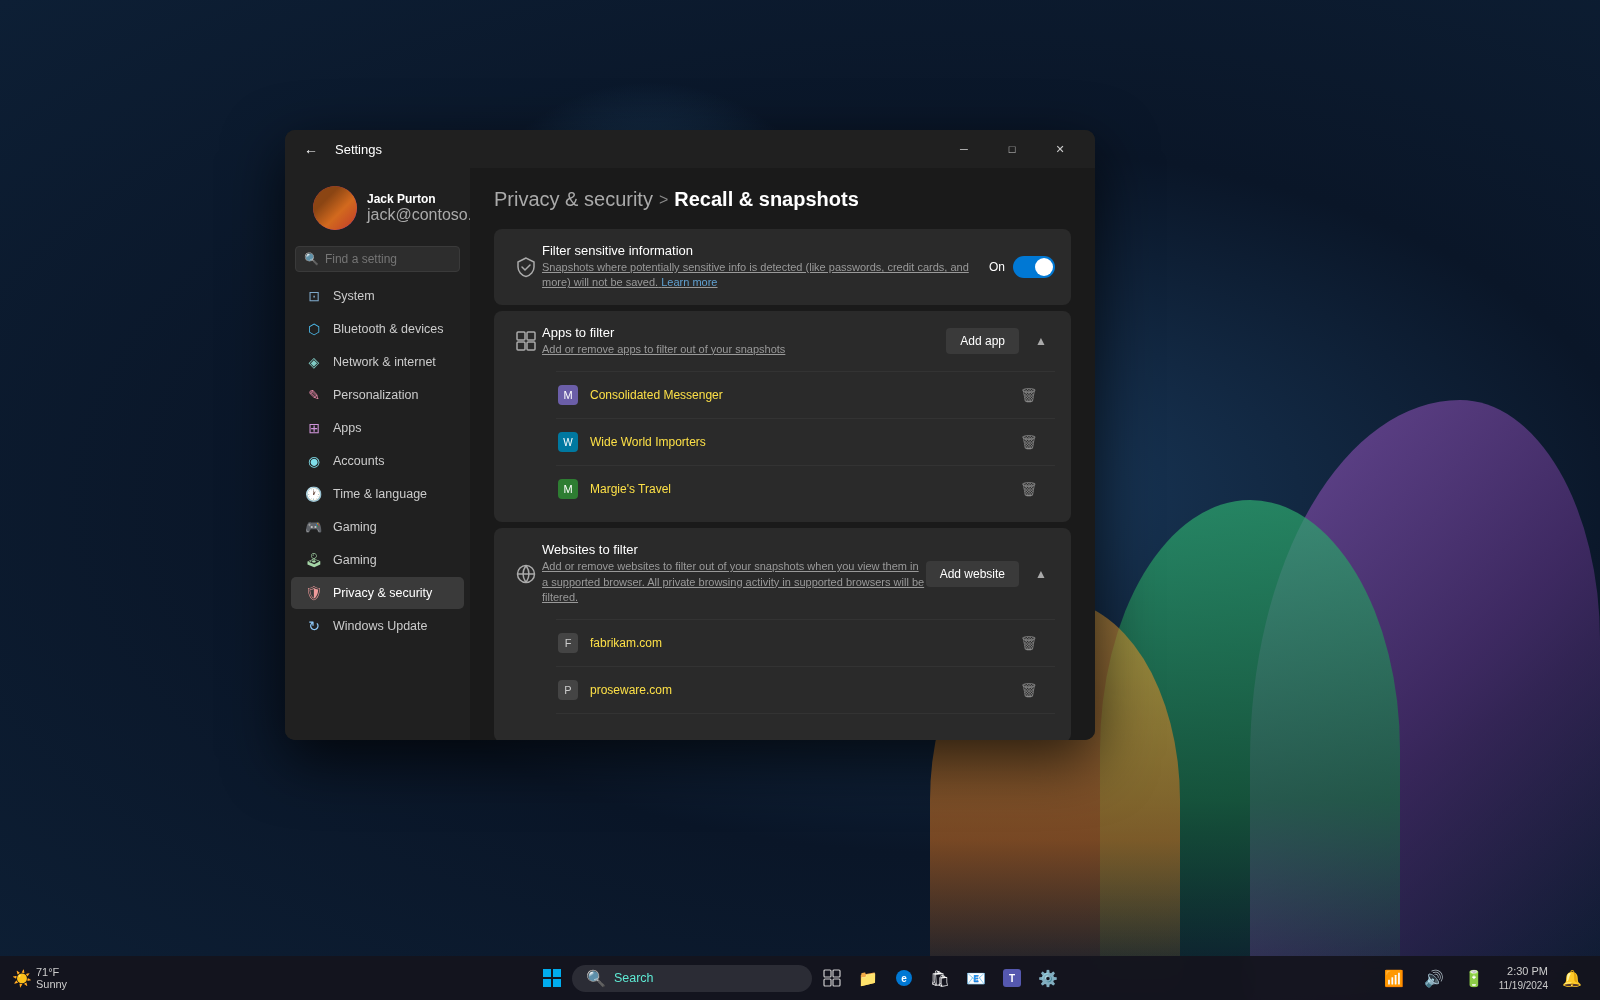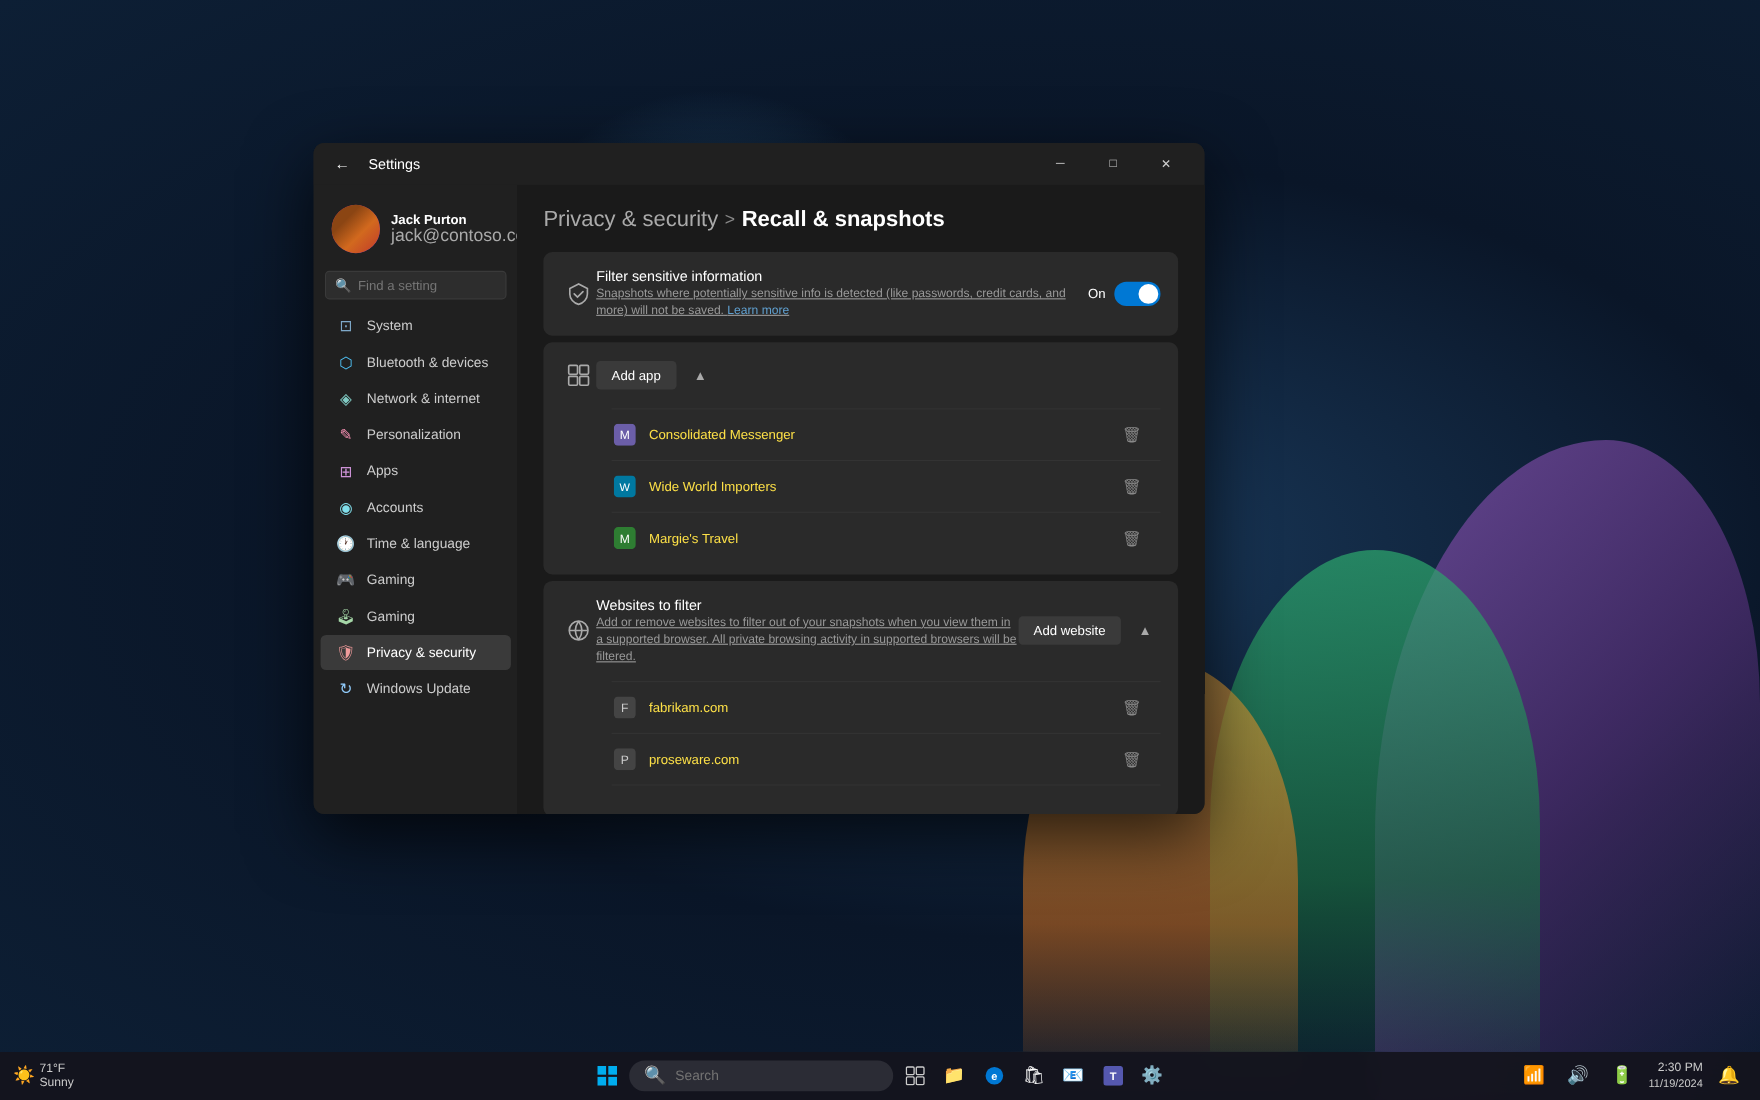--- a/index.html
+++ b/index.html
@@ -115,21 +115,21 @@
     
     .sidebar {
       width: 185px;
       background: #202020;
       flex-shrink: 0;
       overflow-y: auto;
       padding: 8px 0;
     }
 
     .user-section {
-      padding: 10px 16px 16px;
+      padding: 10px 28px 16px;
       display: flex;
       align-items: center;
       gap: 10px;
     }
     .avatar {
       width: 44px; height: 44px;
       border-radius: 50%;
       background: linear-gradient(135deg, #c0392b, #8e44ad);
       flex-shrink: 0;
       display: flex; align-items: center; justify-content: center;
@@ -361,21 +361,21 @@
     .search-bar {
       display: flex;
       align-items: center;
       background: rgba(255,255,255,0.1);
       border-radius: 20px;
       padding: 4px 14px;
       gap: 8px;
       cursor: pointer;
       min-width: 240px;
     }
-    .search-bar-text { color: #737373; font-size: 12.5px; }
+    .search-bar-text { color: #5eead4; font-size: 12.5px; }
 
     .taskbar-icon {
       width: 32px; height: 32px;
       display: flex; align-items: center; justify-content: center;
       border-radius: 4px;
       cursor: pointer;
       color: #fff;
       font-size: 16px;
     }
 
@@ -533,20 +533,24 @@
       <div class="card">
         <div class="card-header">
           <div class="card-icon">
             <svg width="22" height="22" viewBox="0 0 22 22" fill="none">
               <rect x="2" y="2" width="8" height="8" rx="1" stroke="#aaa" stroke-width="1.5" fill="none"></rect>
               <rect x="12" y="2" width="8" height="8" rx="1" stroke="#aaa" stroke-width="1.5" fill="none"></rect>
               <rect x="2" y="12" width="8" height="8" rx="1" stroke="#aaa" stroke-width="1.5" fill="none"></rect>
               <rect x="12" y="12" width="8" height="8" rx="1" stroke="#aaa" stroke-width="1.5" fill="none"></rect>
             </svg>
           </div>
+          <div class="card-text">
+            <div class="card-title">Apps to filter</div>
+            <div class="card-desc">Add or remove apps to filter out of your snapshots</div>
+          </div>
           <div class="card-action">
             <button class="add-btn">Add app</button>
             <div class="expand-btn">▲</div>
           </div>
         </div>
         <div class="sub-items">
           <div class="sub-item">
             <div class="sub-item-icon">
               <svg width="20" height="20" viewBox="0 0 20 20">
                   <rect width="20" height="20" rx="4" fill="#6B5EA8"></rect>

